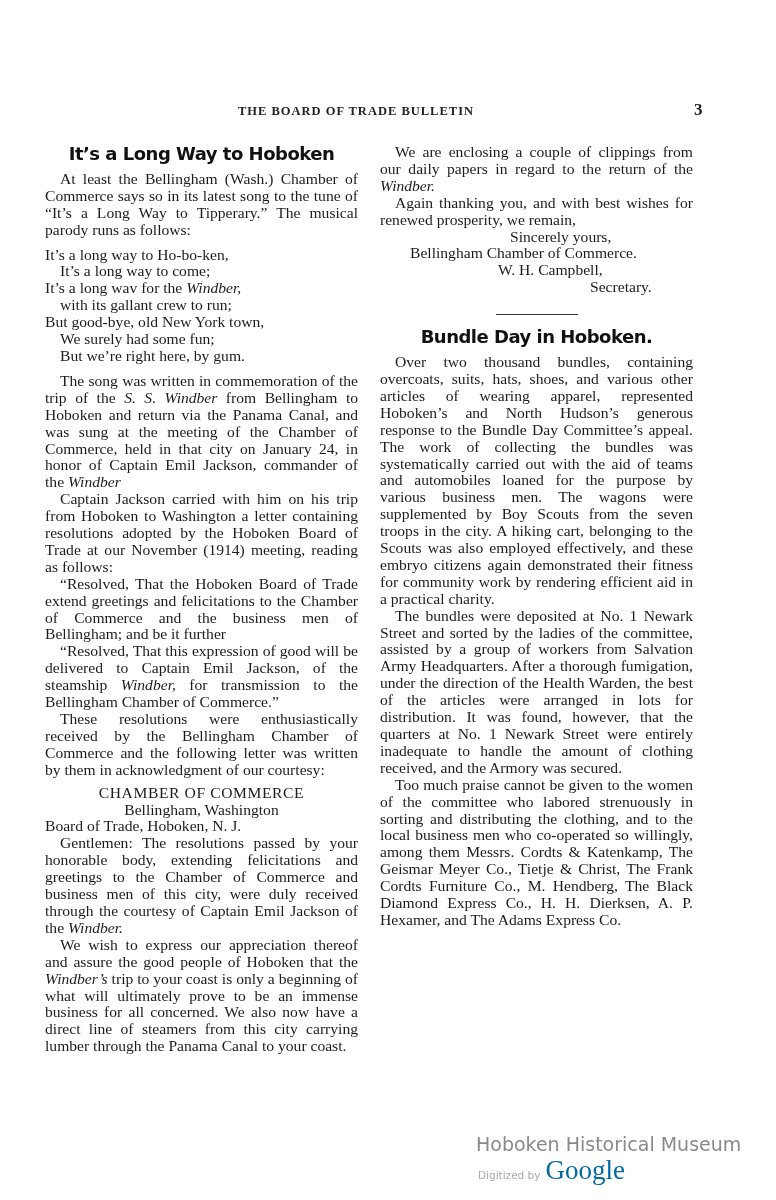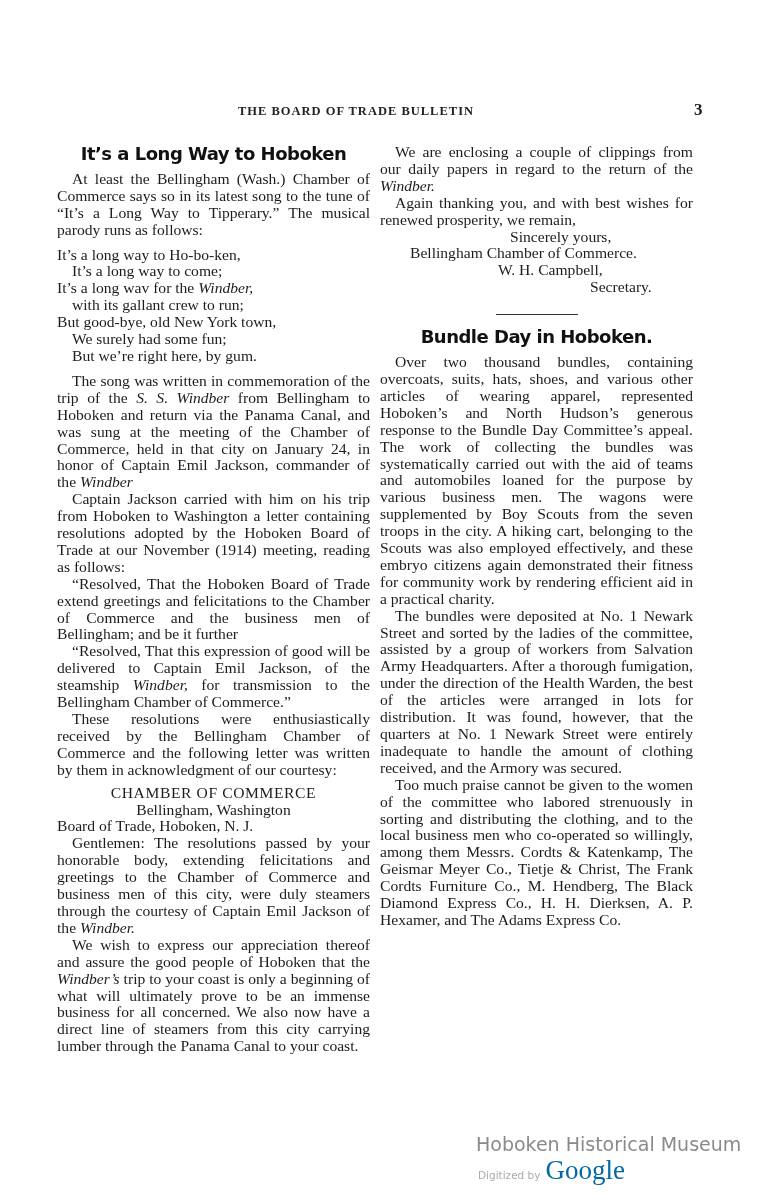--- a/index.html
+++ b/index.html
@@ -12,21 +12,21 @@
       font-family: "Liberation Serif", serif; font-size: 12.5px; letter-spacing: 1px; font-weight: bold; color: #222;
     }
     .page-num {
       position: absolute; top: 100px; left: 694px; font-family: "Liberation Serif", serif; font-size: 17px; font-weight: bold;
     }
     .col {
       position: absolute; top: 140px;
       font-family: "Liberation Serif", serif; font-size: 15.6px; line-height: 16.9px;
       text-align: justify;
     }
-    .col-left { left: 57px; width: 313px; }
+    .col-left { left: 45px; width: 313px; }
     .col-right { left: 380px; width: 313px; }
     .title {
       font-family: "DejaVu Sans", sans-serif; font-weight: bold; font-size: 18px; letter-spacing: -0.5px;
       text-align: center; margin: 6px 0 8px 0; color: #111;
     }
     p { margin: 0; text-indent: 15px; }
     .poem { margin: 8px 0 8px 0; text-align: left; }
     .poem div { white-space: nowrap; }
     .poem .ind { padding-left: 15px; }
     i { font-style: italic; }
@@ -62,21 +62,21 @@
     <div class="ind">But we’re right here, by gum.</div>
   </div>
   <p><span>The song was written in commemoration of the trip of the </span><i>S. S. Windber</i><span> from Bellingham to Hoboken and return via the Panama Canal, and was sung at the meeting of the Chamber of Commerce, held in that city on January 24, in honor of Captain Emil Jackson, commander of the </span><i>Windber</i></p>
   <p>Captain Jackson carried with him on his trip from Hoboken to Washington a letter containing resolutions adopted by the Hoboken Board of Trade at our November (1914) meeting, reading as follows:</p>
   <p>“Resolved, That the Hoboken Board of Trade extend greetings and felicitations to the Chamber of Commerce and the business men of Bellingham; and be it further</p>
   <p><span>“Resolved, That this expression of good will be delivered to Captain Emil Jackson, of the steamship </span><i>Windber,</i><span> for transmission to the Bellingham Chamber of Commerce.”</span></p>
   <p>These resolutions were enthusiastically received by the Bellingham Chamber of Commerce and the following letter was written by them in acknowledgment of our courtesy:</p>
   <div class="letterhead">CHAMBER OF COMMERCE</div>
   <div class="center">Bellingham, Washington</div>
   <div class="noindent">Board of Trade, Hoboken, N. J.</div>
-  <p><span>Gentlemen: The resolutions passed by your honorable body, extending felicitations and greetings to the Chamber of Commerce and business men of this city, were duly steamers through the courtesy of Captain Emil Jackson of the </span><i>Windber.</i></p>
+  <p><span>Gentlemen: The resolutions passed by your honorable body, extending felicitations and greetings to the Chamber of Commerce and business men of this city, were duly received through the courtesy of Captain Emil Jackson of the </span><i>Windber.</i></p>
   <p><span>We wish to express our appreciation thereof and assure the good people of Hoboken that the </span><i>Windber’s</i><span> trip to your coast is only a beginning of what will ultimately prove to be an immense business for all concerned. We also now have a direct line of steamers from this city carrying lumber through the Panama Canal to your coast.</span></p>
 </div>
 
 <div class="col col-right" style="top:1200px"></div>
 
 <div class="col col-right" style="top:1200px"></div>
 
 <div class="col col-right" style="top:144px">
   <p><span>We are enclosing a couple of clippings from our daily papers in regard to the return of the </span><i>Windber.</i></p>
   <p>Again thanking you, and with best wishes for renewed prosperity, we remain,</p>

